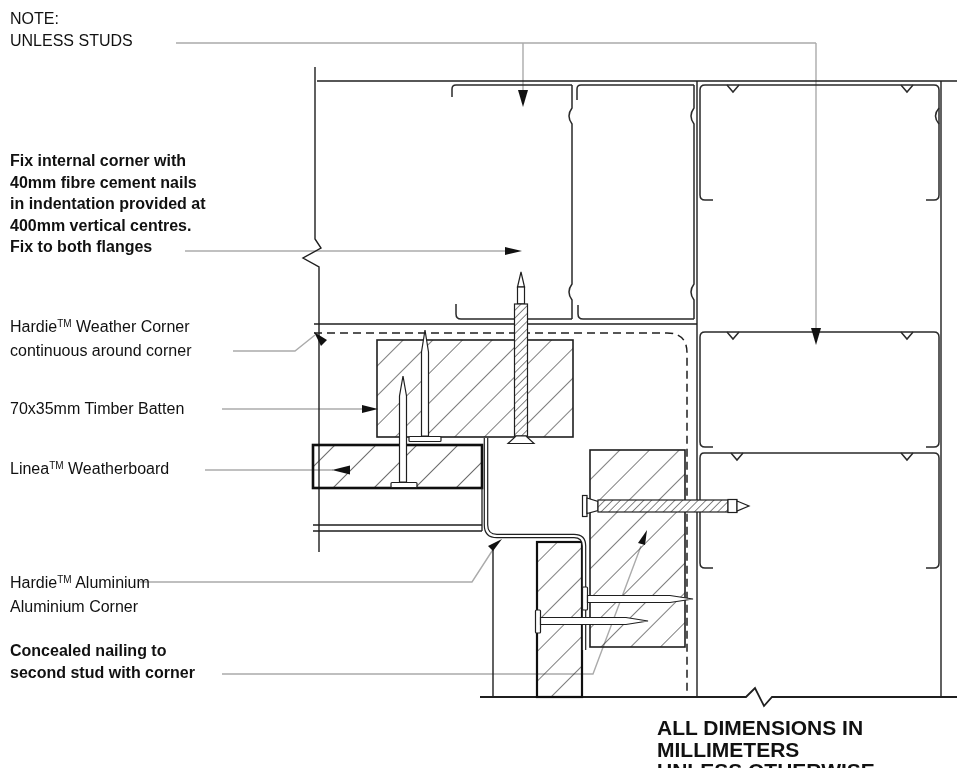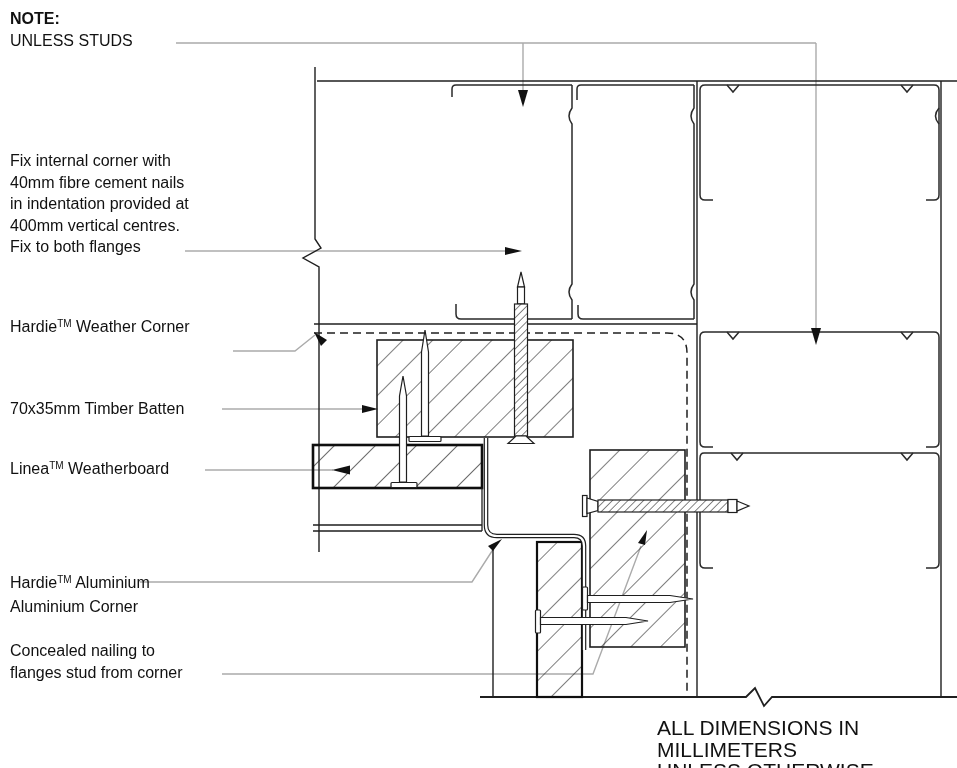--- a/index.html
+++ b/index.html
@@ -2,22 +2,22 @@
 <html><head>
 <meta charset="utf-8">
 <style>
   html,body{margin:0;padding:0;}
   body{
     width:957px;height:768px;position:relative;background:#ffffff;
     font-family:"Liberation Sans", sans-serif;color:#111;overflow:hidden;
   }
   #drawing{position:absolute;left:0;top:0;}
   .lbl{position:absolute;font-size:16px;line-height:22px;white-space:nowrap;}
-  .bold{font-weight:bold;}
-  .pre{white-space:pre-line;line-height:21.5px;}
+  .bold{font-weight:normal;}
+  .pre{white-space:pre-line;line-height:21.5px;font-weight:bold;}
   .dims{font-size:21px;line-height:21.5px;margin-left:29px;}
   .tm{font-size:10px;position:relative;top:-5px;letter-spacing:0;}
 </style>
 </head>
 <body>
 
 <svg id="drawing" width="957" height="768" viewBox="0 0 957 768">
   <defs>
     <pattern id="hatchS" width="21" height="21" patternUnits="userSpaceOnUse" patternTransform="rotate(45)">
       <line x1="0" y1="0" x2="0" y2="21" stroke="#1f1f1f" stroke-width="1.15"></line>
@@ -146,30 +146,31 @@
 <div class="lbl" style="left:10px;top:30px">UNLESS STUDS</div>
 
 <div class="lbl pre" style="left:10px;top:150px">Fix internal corner with
 40mm fibre cement nails
 in indentation provided at
 400mm vertical centres.
 Fix to both flanges</div>
 
 <div class="lbl" style="left:10px;top:316px">
   <span>Hardie</span><span class="tm">TM</span><span> Weather Corner</span><br>
+  <span>continuous around corner</span>
 </div>
 
 <div class="lbl" style="left:10px;top:398px">70x35mm Timber Batten</div>
 
 <div class="lbl" style="left:10px;top:458px">
   <span>Linea</span><span class="tm">TM</span><span> Weatherboard</span>
 </div>
 
 <div class="lbl" style="left:10px;top:572px">
   <span>Hardie</span><span class="tm">TM</span><span> Aluminium</span><br>
   <span>Aluminium Corner</span>
 </div>
 
 <div class="lbl pre" style="left:10px;top:640px">Concealed nailing to
-flanges stud from corner</div>
+second stud with corner</div>
 
 <div class="lbl pre dims" style="left:628px;top:717px">ALL DIMENSIONS IN MILLIMETERS
 UNLESS OTHERWISE SPECIFIED</div>
 
 </body></html>

